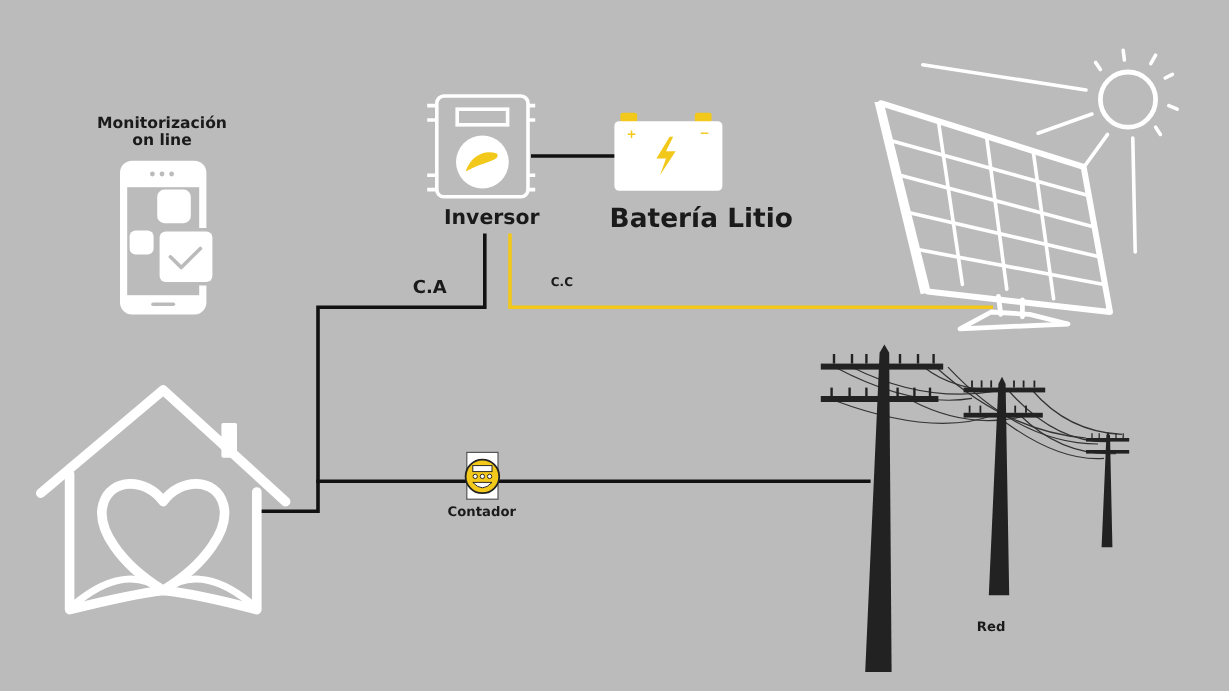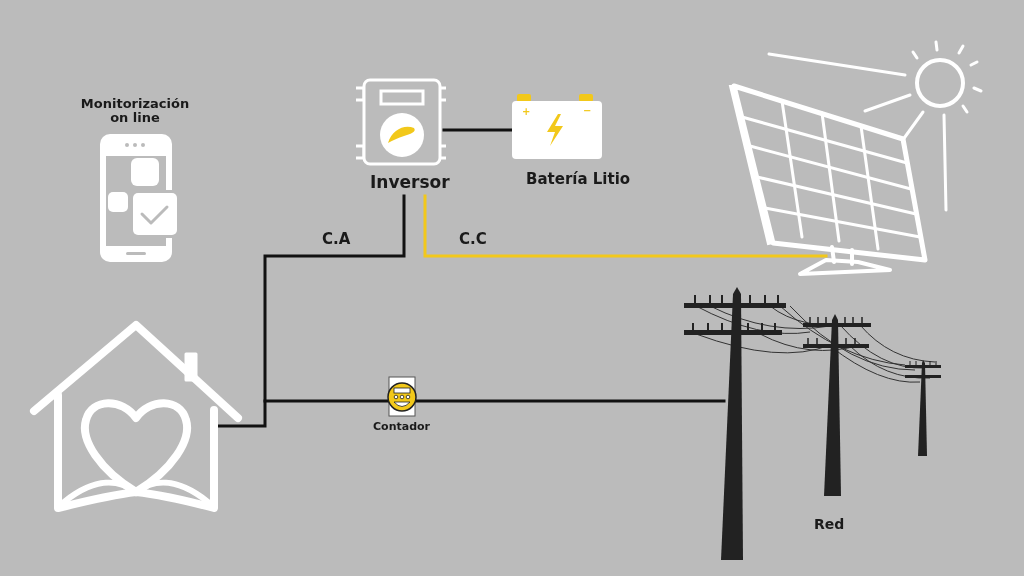--- a/index.html
+++ b/index.html
@@ -9,25 +9,25 @@
       font-family: "DejaVu Sans", sans-serif;
       position: relative;
     }
     #canvas { position: absolute; left: 0; top: 0; width: 1024px; height: 576px; }
     .label {
       position: absolute; color: #1a1a1a; font-weight: bold;
       font-family: "DejaVu Sans", sans-serif; white-space: nowrap;
     }
     .lbl-monitor { left: 80px; top: 97px; width: 110px; text-align: center; font-size: 13px; line-height: 14px; }
     .lbl-inversor { left: 370px; top: 172px; font-size: 17px; }
-    .lbl-bateria { left: 526px; top: 170px; font-size: 15px; }
-    .lbl-ca { left: 322px; top: 230px; font-size: 15px; }
-    .lbl-cc { left: 459px; top: 230px; font-size: 15px; }
+    .lbl-bateria { left: 508px; top: 170px; font-size: 22px; }
+    .lbl-ca { left: 344px; top: 230px; font-size: 15px; }
+    .lbl-cc { left: 459px; top: 230px; font-size: 10px; }
     .lbl-contador { left: 373px; top: 420px; font-size: 11px; }
-    .lbl-red { left: 814px; top: 516px; font-size: 14px; }
+    .lbl-red { left: 814px; top: 516px; font-size: 11px; }
   </style>
 </head>
 <body>
 
 <svg id="canvas" viewBox="0 0 1024 576" xmlns="http://www.w3.org/2000/svg">
 
   <g fill="none" stroke-linecap="square">
 
     <polyline points="404,196 404,256 265,256 265,426 218,426" stroke="#111" stroke-width="3"></polyline>
 

